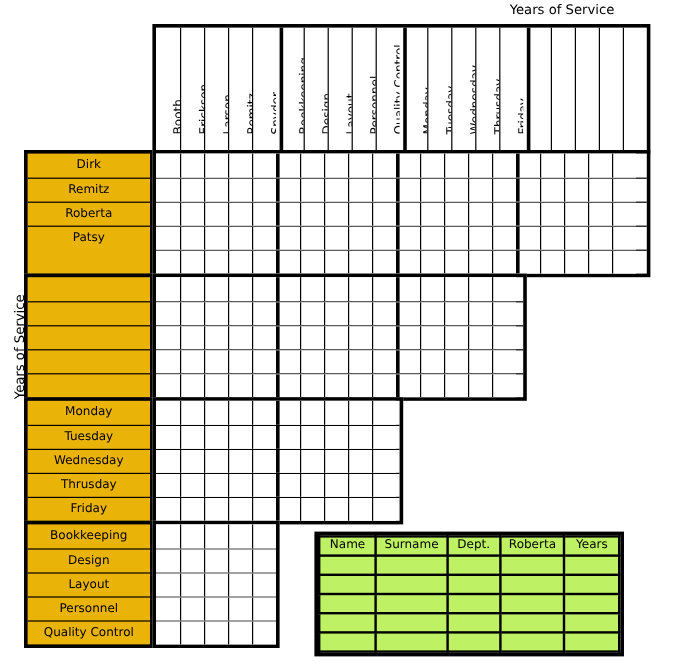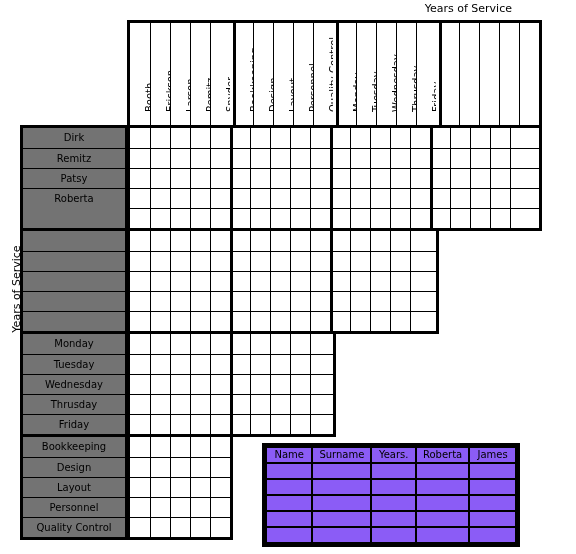--- a/index.html
+++ b/index.html
@@ -80,21 +80,21 @@
     white-space: nowrap;
   }
 
   
   .rowlabel-block {
     position: absolute;
     left: 20px;
     width: 108px;
     border: 3px solid #000;
     box-sizing: border-box;
-    background: #737373;
+    background: #eab308;
   }
   .rowlabel-cell {
     position: relative;
     height: 20px;
     box-sizing: border-box;
     border-top: 1px solid #000;
     text-align: center;
     font-size: 10px;
     line-height: 19px;
     white-space: nowrap;
@@ -142,21 +142,21 @@
   }
   .answer-table th,
   .answer-table td {
     border: 2px solid #000;
     font-weight: normal;
     font-size: 10px;
     line-height: 12px;
     height: 14px;
     padding: 0 2px;
     text-align: center;
-    background: #8b5cf6;
+    background: #bef264;
   }
   .answer-table th.c-name,  .answer-table td.c-name    { width: 56px; }
   .answer-table th.c-sur,   .answer-table td.c-sur     { width: 64px; }
   .answer-table th.c-dept,  .answer-table td.c-dept    { width: 52px; }
   .answer-table th.c-week,  .answer-table td.c-week    { width: 58px; }
   .answer-table th.c-years, .answer-table td.c-years   { width: 56px; }
 </style>
 </head>
 <body>
 
@@ -228,22 +228,22 @@
         <div class="colhead-cell" style="left: 389px;">
           <span class="colhead-label"></span>
         </div>
       </div>
     </div>
 
   <div id="rowlabels-mount">
       <div class="rowlabel-block" style="top: 125px; height: 106px;">
         <div class="rowlabel-cell first">Dirk</div>
         <div class="rowlabel-cell">Remitz</div>
+        <div class="rowlabel-cell">Roberta</div>
         <div class="rowlabel-cell">Patsy</div>
-        <div class="rowlabel-cell">Roberta</div>
       </div>
       <div class="rowlabel-block" style="top: 228px; height: 106px;">
         <div class="rowlabel-cell first"></div>
         <div class="rowlabel-cell"></div>
         <div class="rowlabel-cell"></div>
         <div class="rowlabel-cell"></div>
         <div class="rowlabel-cell"></div>
       </div>
       <div class="rowlabel-block" style="top: 331px; height: 106px;">
         <div class="rowlabel-cell first">Monday</div>
@@ -561,23 +561,23 @@
         </div>
       </div>
     </div>
 
   <div class="answer-table">
     <table>
       <thead>
         <tr id="ans-head-row">
             <th class="c-name">Name</th>
             <th class="c-sur">Surname</th>
-            <th class="c-dept">Years.</th>
+            <th class="c-dept">Dept.</th>
             <th class="c-week">Roberta</th>
-            <th class="c-years">James</th>
+            <th class="c-years">Years</th>
           </tr>
       </thead>
       <tbody id="ans-body">
           <tr>
             <td class="c-name"></td>
             <td class="c-sur"></td>
             <td class="c-dept"></td>
             <td class="c-week"></td>
             <td class="c-years"></td>
           </tr>

